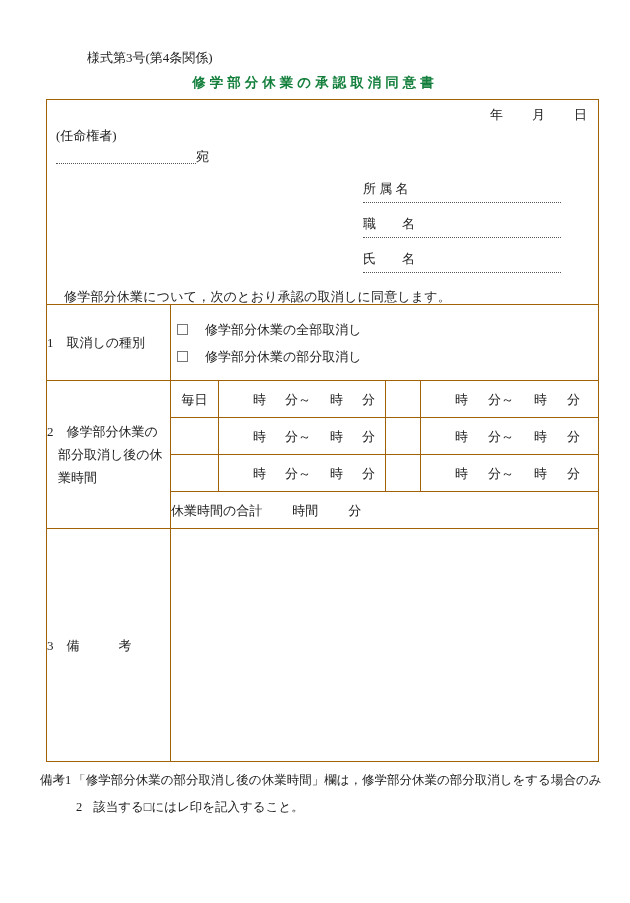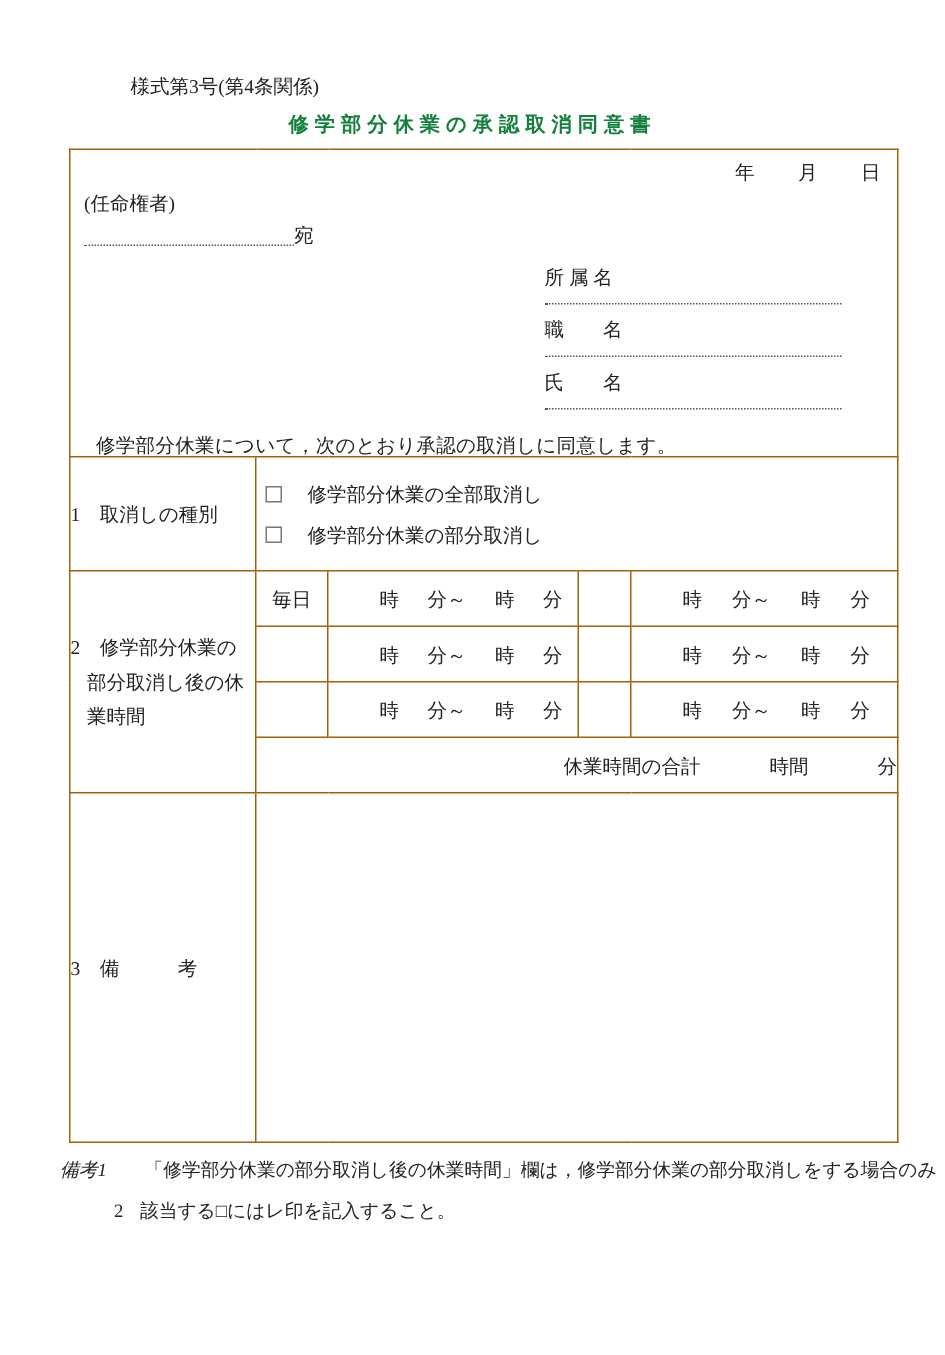--- a/index.html
+++ b/index.html
@@ -59,21 +59,21 @@
     vertical-align: bottom;
   }
   .addressee-suffix { display: inline-block; vertical-align: bottom; }
   .recipient-block { width: 198px; margin-left: 316px; margin-top: 4px; }
   .recipient-field {
     border-bottom: 1.5px dotted #555555;
     margin-top: 9px;
     padding-bottom: 1px;
     height: 26px;
     display: flex;
-    align-items: flex-start;
+    align-items: center;
   }
   .statement { margin-top: 16px; padding-left: 17px; letter-spacing: 0.2px; }
 
   
   td.s1-label { height: 76px; padding-left: 9px; margin-left: 12px; }
   td.s1-content { padding-top: 13px; vertical-align: top; }
   .option-line { height: 27px; display: flex; align-items: center; padding-left: 6px; }
   .checkbox-square {
     display: inline-block;
     width: 11px; height: 11px;
@@ -91,33 +91,33 @@
     display: flex;
     justify-content: flex-end;
     align-items: center;
     gap: 19px;
     padding-right: 10px;
   }
   .time-inner.right { gap: 20px; padding-right: 18px; }
   td.total-cell { height: 37px; }
   .total-inner {
     display: flex;
-    justify-content: flex-end;
+    justify-content: flex-start;
     align-items: center;
-    gap: 46px;
+    gap: 30px;
   }
 
   
   td.s3-label { height: 233px; padding-left: 9px; }
   td.s3-content { }
 
   
   .notes { margin-top: 11px; font-size: 12.5px; }
   .note-line1 { padding-left: 40px; display: flex; white-space: nowrap; }
-  .note1-prefix { flex: 0 0 auto; margin-right: 25px; font-style: italic; }
+  .note1-prefix { flex: 0 0 auto; margin-right: 2px; }
   .note-line2 { padding-left: 92px; margin-top: 12px; }
   .note-line3 { padding-left: 76px; margin-top: 12px; display: flex; }
   .note2-prefix { flex: 0 0 auto; margin-right: 11px; }
 </style>
 </head>
 <body>
 
 <div class="page">
 
   <div class="form-number">様式第3号(第4条関係)</div>

